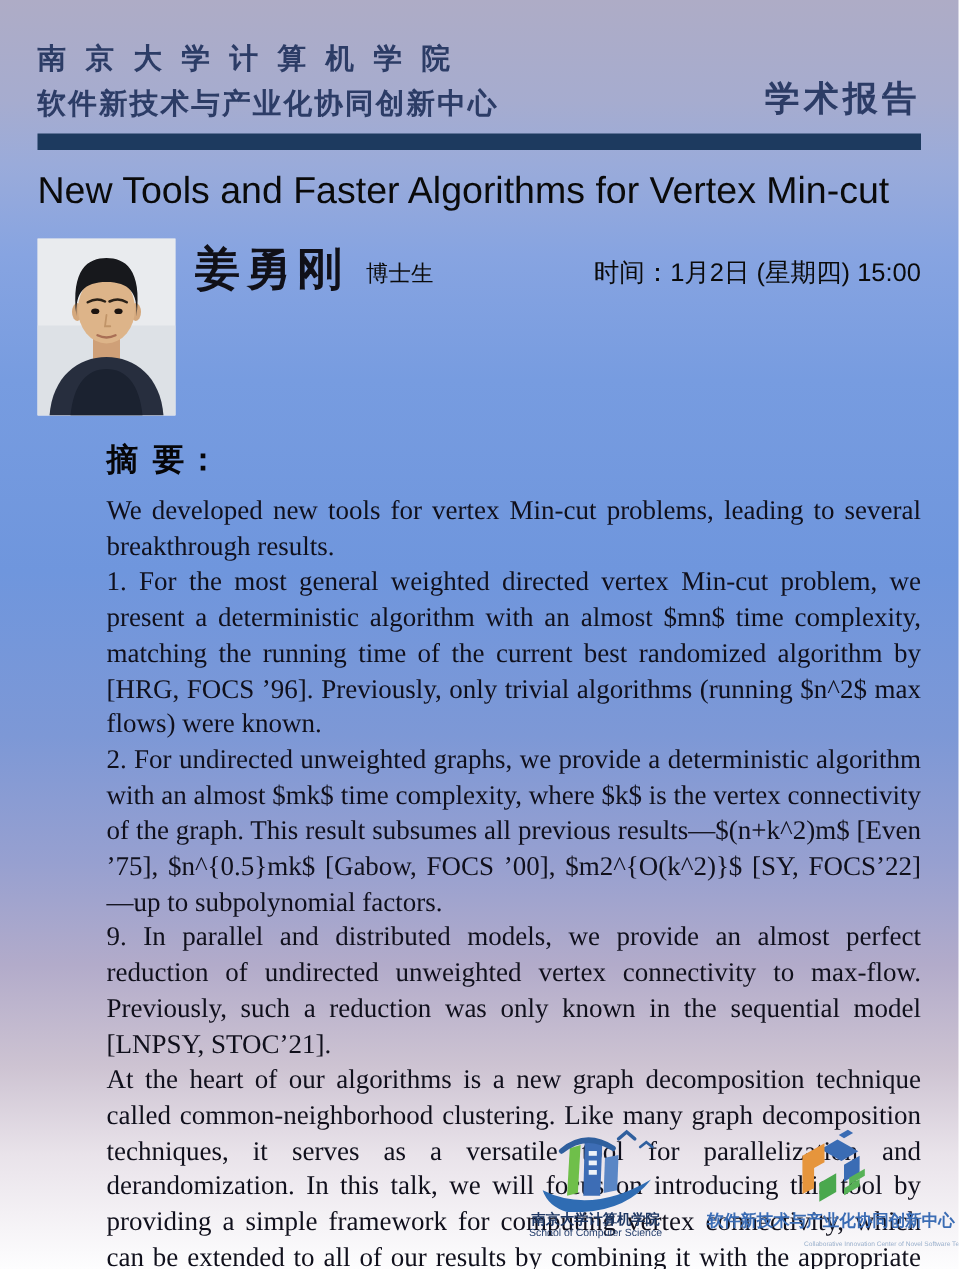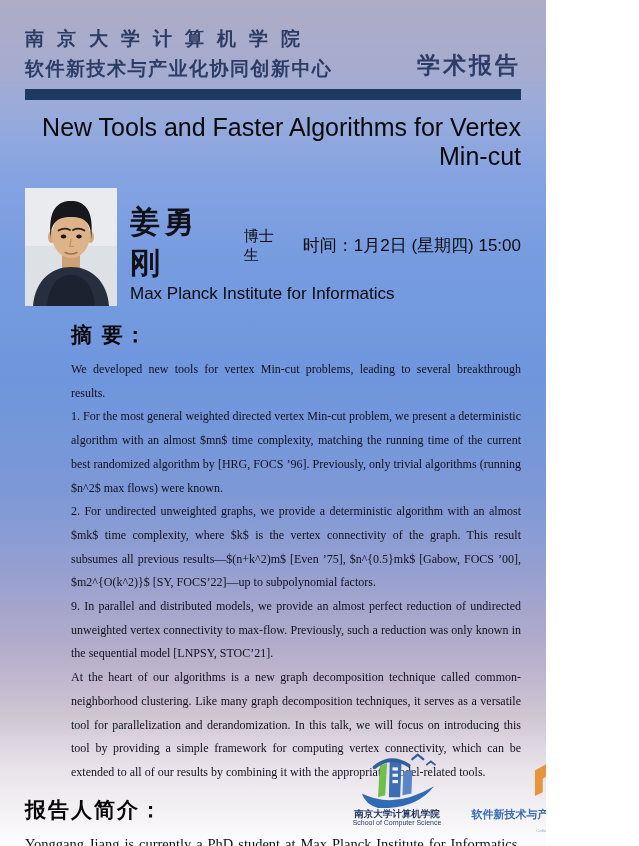--- a/index.html
+++ b/index.html
@@ -1,18 +1,18 @@
 <!DOCTYPE html>
 <html><head>
 <meta charset="utf-8">
 <style>
   html,body{margin:0;padding:0;}
   .poster{
     position:relative;
-    width:546px;height:846px;
+    width:639px;height:846px;
     overflow:hidden;
     box-sizing:border-box;
     padding:26px 25px 0 25px;
     font-family:"Liberation Sans",sans-serif;
     background:linear-gradient(180deg,
       #aeacc6 0%,
       #a6accf 8%,
       #9aabda 13%,
       #87a4e1 20%,
       #779ce0 30%,
@@ -22,37 +22,37 @@
       #b2abca 76%,
       #cdc3d2 84%,
       #e9e3ea 91%,
       #fdfdfe 100%);
   }
   .hdr{display:flex;justify-content:space-between;align-items:flex-end;}
   .org-line1{font-size:19px;font-weight:bold;color:#2c3c66;letter-spacing:13px;white-space:nowrap;}
   .org-line2{font-size:19px;font-weight:bold;color:#2c3c66;letter-spacing:1.5px;margin-top:4px;white-space:nowrap;}
   .badge{font-size:23px;font-weight:bold;color:#2c3c66;letter-spacing:3px;padding-bottom:1px;white-space:nowrap;}
   .hdr-rule{height:11px;background:#1d3a5f;margin-top:7px;}
-  .title{margin:13px 0 0 0;text-align:right;font-size:25px;font-weight:400;color:#0a0a0a;letter-spacing:0;}
+  .title{margin:13px 0 0 0;text-align:left;font-size:25px;font-weight:400;color:#0a0a0a;letter-spacing:0;}
   .speaker{display:flex;margin-top:17px;height:118px;}
   .photo{width:92px;height:118px;flex:none;background:#e9ebee;}
   .photo svg{display:block;width:92px;height:118px;}
-  .sp-info{flex:1;margin-left:13px;display:flex;flex-direction:column;justify-content:flex-end;}
+  .sp-info{flex:1;margin-left:13px;display:flex;flex-direction:column;justify-content:flex-start;}
   .sp-row1{display:flex;align-items:center;margin-top:0;}
   .sp-name{font-family:"DejaVu Serif",serif;font-size:30px;font-weight:bold;color:#101018;letter-spacing:4px;}
   .sp-degree{font-size:15px;color:#0b0b0b;margin-left:12px;padding-top:6px;}
   .sp-time{margin-left:auto;font-size:17px;color:#0b0b0b;padding-top:4px;white-space:nowrap;padding-left:14px;}
   .sp-row2{display:flex;justify-content:space-between;font-size:17px;color:#0b0b0b;padding-bottom:2px;}
   .sec-h{margin:0;font-size:21px;font-weight:bold;color:#060608;letter-spacing:2px;}
   .abstract{margin-top:15px;margin-left:46px;}
   .abstract .sec-h{margin-bottom:9px;}
   .abstract p{
     margin:0;text-align:justify;
     font-family:"Liberation Serif",serif;
-    font-size:12px;line-height:23.7px;color:#10101c;
+    font-size:18px;line-height:23.7px;color:#10101c;
   }
   .bio{margin-top:11px;}
   .bio .sec-h{margin-bottom:6px;}
   .bio p{
     margin:0;text-align:justify;
     font-family:"Liberation Serif",serif;
     font-size:14.5px;line-height:29px;color:#10101c;
   }
   .footer{position:absolute;left:0;right:0;bottom:2px;height:92px;}
   .logo-block{position:absolute;text-align:center;}
@@ -102,21 +102,20 @@
         <path d="M40 64.5 q6 3 12 0" stroke="#a96f55" stroke-width="1.6" fill="none" stroke-linecap="round"></path>
       </svg>
     </div>
     <div class="sp-info">
       <div class="sp-row1">
         <span class="sp-name">姜勇刚</span>
         <span class="sp-degree">博士生</span>
         <span class="sp-time">时间：1月2日 (星期四) 15:00</span>
       </div>
       <div class="sp-row2">
-        <span>Max Planck Institute for Informatics</span>
       </div>
     </div>
   </div>
 
   <div class="abstract">
     <h2 class="sec-h">摘 要：</h2>
     <p>We developed new tools for vertex Min-cut problems, leading to several breakthrough results.</p>
     <p>1. For the most general weighted directed vertex Min-cut problem, we present a deterministic algorithm with an almost $mn$ time complexity, matching the running time of the current best randomized algorithm by [HRG, FOCS ’96]. Previously, only trivial algorithms (running $n^2$ max flows) were known.</p>
     <p>2. For undirected unweighted graphs, we provide a deterministic algorithm with an almost $mk$ time complexity, where $k$ is the vertex connectivity of the graph. This result subsumes all previous results—$(n+k^2)m$ [Even ’75], $n^{0.5}mk$ [Gabow, FOCS ’00], $m2^{O(k^2)}$ [SY, FOCS’22]—up to subpolynomial factors.</p>
     <p>9. In parallel and distributed models, we provide an almost perfect reduction of undirected unweighted vertex connectivity to max-flow. Previously, such a reduction was only known in the sequential model [LNPSY, STOC’21].</p>

